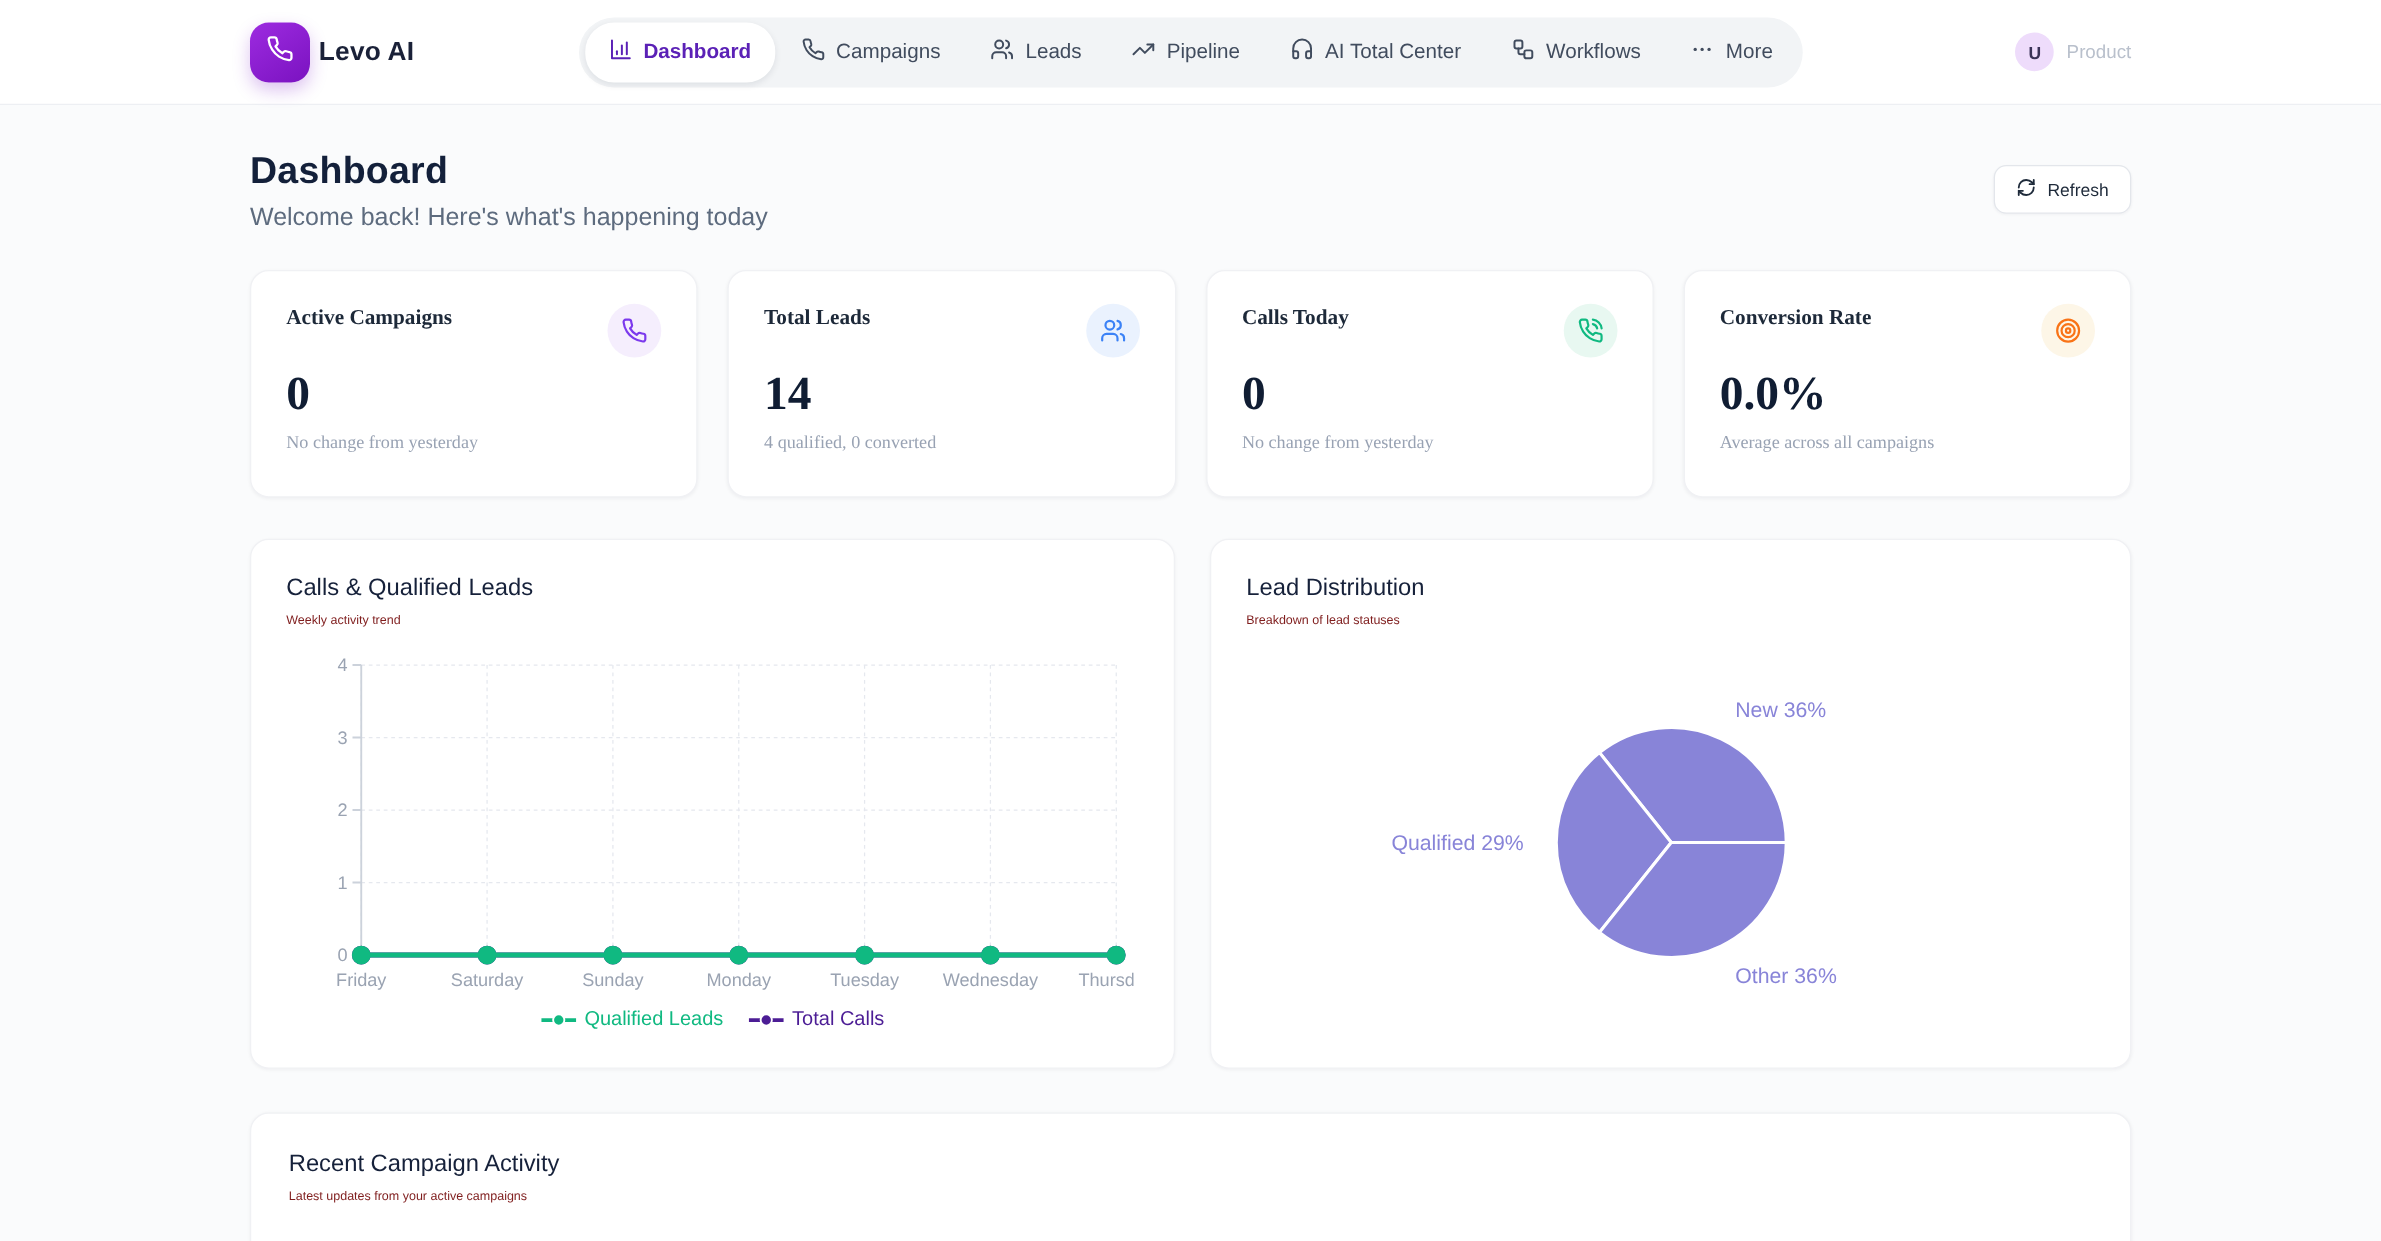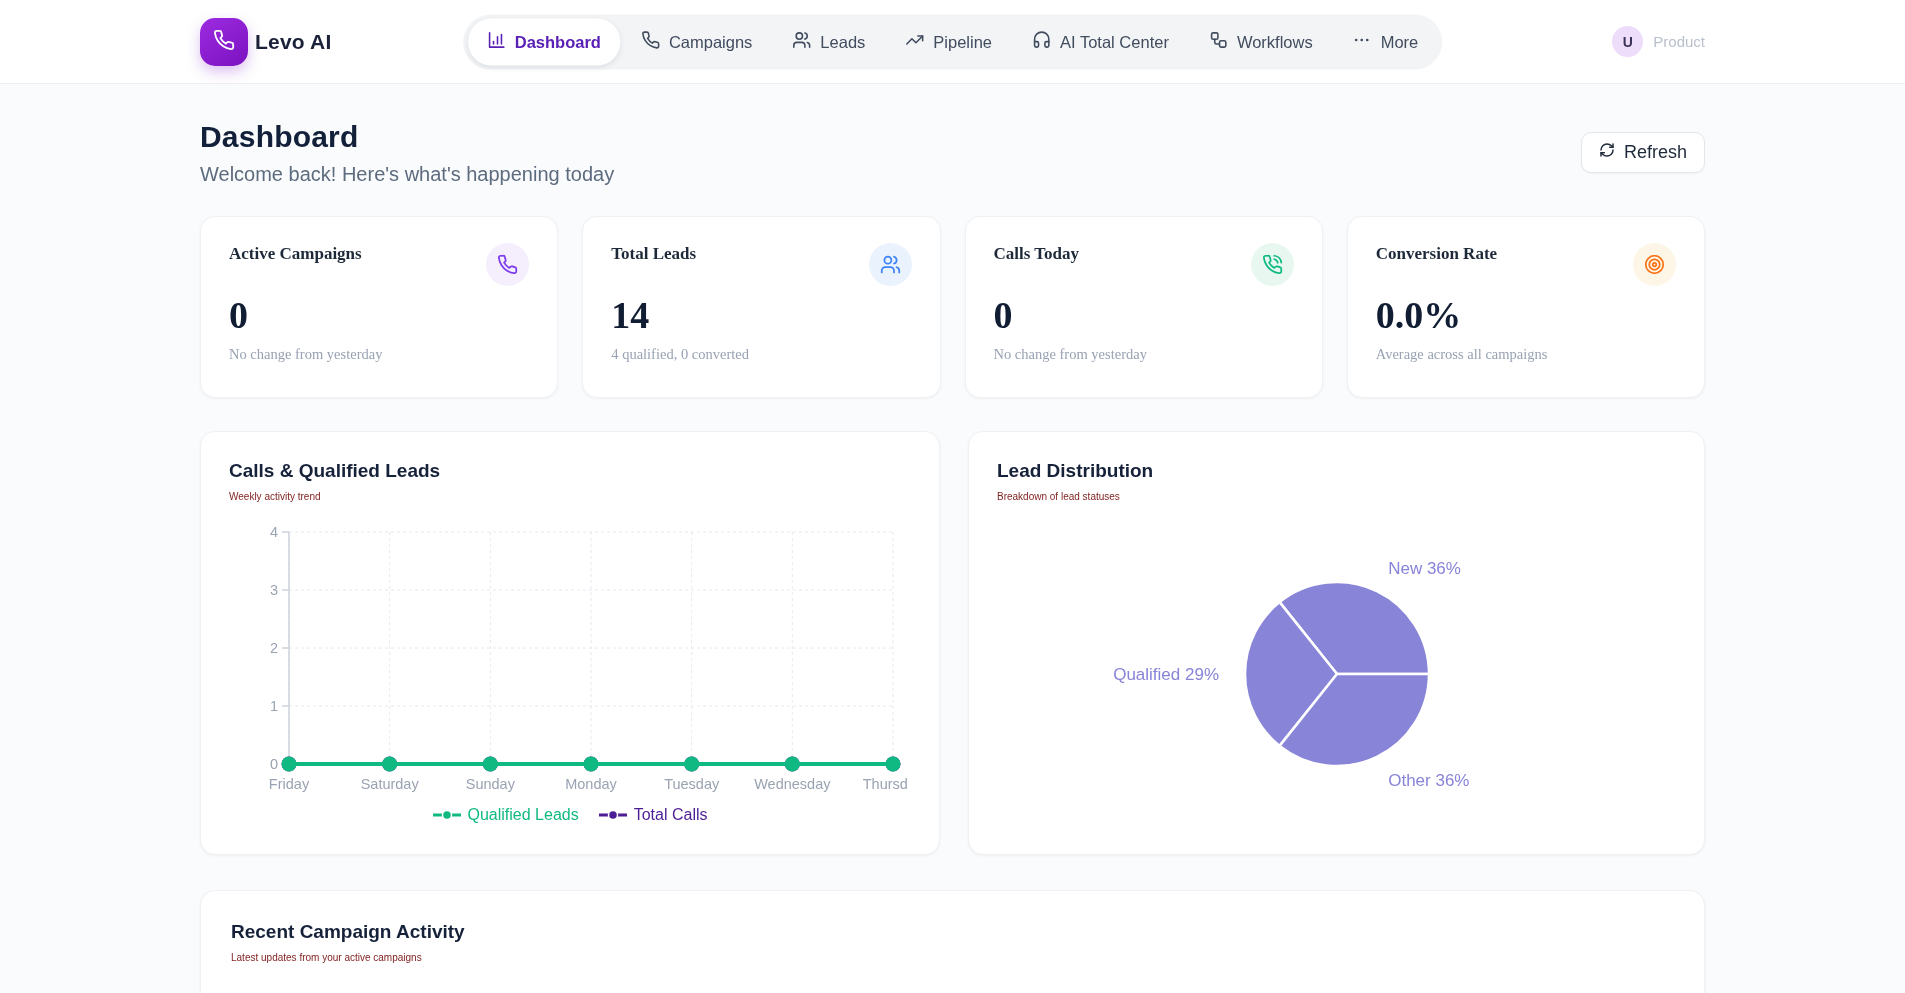--- a/index.html
+++ b/index.html
@@ -51,21 +51,21 @@
   .user-label { font-size:15px; color:#b9c0cc; }
 
   
   .main { width:1505px; margin:0 auto; padding-top:36px; }
   .page-head { display:flex; justify-content:space-between; align-items:flex-start; }
   .page-title { font-size:30px; font-weight:700; color:#13203a; letter-spacing:.2px; }
   .page-subtitle { font-size:20px; color:#5d6b7e; margin-top:9px; }
   .refresh-btn {
     margin-top:12px; display:flex; align-items:center; gap:9px;
     background:#ffffff; border:1px solid #e3e6eb; border-radius:10px;
-    padding:9px 17px; font-family:inherit; font-size:18px; color:#1e2a3a;
+    padding:9px 17px; font-family:inherit; font-size:14px; color:#1e2a3a;
     cursor:pointer; box-shadow:0 1px 2px rgba(16,24,40,.04);
   }
 
   
   .stats-grid { margin-top:30px; display:grid; grid-template-columns:repeat(4,1fr); gap:24px;font-family:Liberation Serif, serif; }
   .card {
     background:#ffffff; border:1px solid #f0f1f4; border-radius:15px;
     box-shadow:0 1px 3px rgba(16,24,40,.05);
   }
   .stat-card { height:182px; padding:27px 28px; position:relative; }
@@ -73,21 +73,21 @@
   .stat-icon {
     position:absolute; top:26px; right:28px; width:43px; height:43px;
     border-radius:50%; display:flex; align-items:center; justify-content:center;
   }
   .stat-value { margin-top:29px; font-size:38px; font-weight:700; color:#101d33; }
   .stat-sub { margin-top:9px; font-size:14.5px; color:#98a2b3; }
 
   
   .charts-grid { margin-top:33px; display:grid; grid-template-columns:740px 737px; gap:28px; }
   .chart-card { height:424px; padding:28px; }
-  .chart-title { font-size:19px; font-weight:700; color:#16213a; }
+  .chart-title { font-size:19px; font-weight:400; color:#16213a; }
   .chart-sub { font-size:10px; color:#7f1d1d; margin-top:9px; }
   .tick { font-size:14.5px; fill:#9aa3b2; font-family:"Liberation Sans",sans-serif; }
   .pie-label { font-size:17px; fill:#8884d8; font-family:"Liberation Sans",sans-serif; }
   #line-svg-wrap { margin-top:16px; margin-left:14px; }
   .legend-row { display:flex; justify-content:center; align-items:flex-start; gap:20px; margin-top:2px; }
   .legend-item { display:flex; align-items:center; gap:7px; font-size:16px; }
 
   
   .activity-card { margin-top:35px; padding:30px; height:150px; }
 </style>

